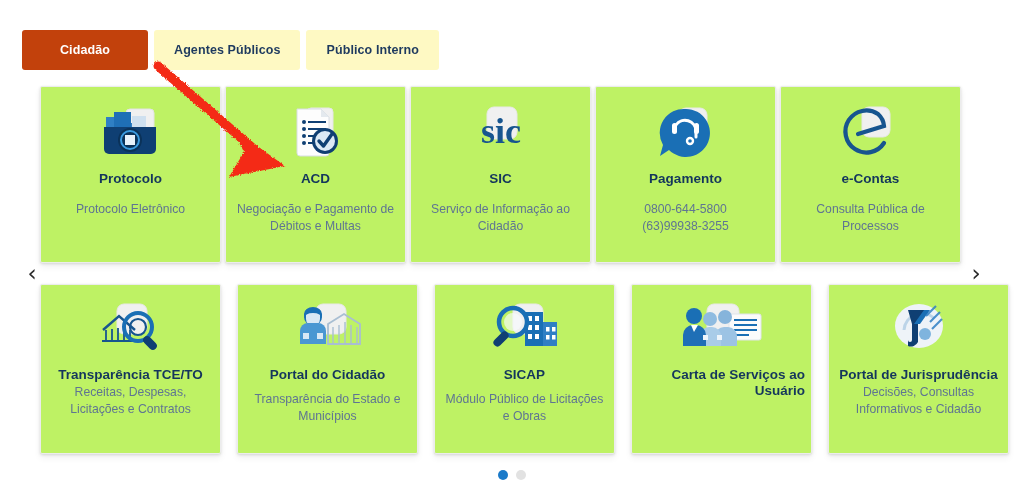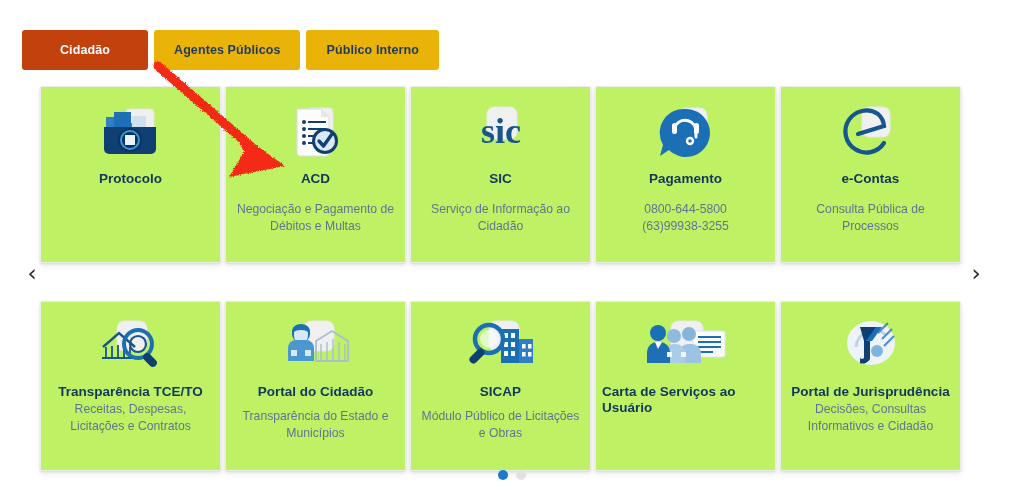--- a/index.html
+++ b/index.html
@@ -33,21 +33,21 @@
   .tab {
     height: 40px;
     display: flex;
     align-items: center;
     justify-content: center;
     padding: 0 20px;
     font-size: 12.5px;
     font-weight: bold;
     letter-spacing: .1px;
     border-radius: 3px;
-    background: #eab308;
+    background: #fef9c3;
     color: #1e3a5f;
     cursor: pointer;
     white-space: nowrap;
     box-sizing: border-box;
   }
   .tab.active {
     background: #c2410c;
     color: #ffffff;
     min-width: 126px;
   }
@@ -103,21 +103,21 @@
     height: 62px;
     display: flex;
     align-items: center;
     justify-content: center;
     margin-bottom: 6px;
   }
   .card-title {
     font-size: 13.5px;
     font-weight: bold;
     color: #14365c;
-    text-align: left;
+    text-align: right;
     line-height: 1.18;
     padding: 0 6px;
   }
   .card-sub {
     font-size: 12.2px;
     color: #5f7592;
     text-align: center;
     line-height: 1.42;
     padding: 0 10px;
     margin-top: 14px;
@@ -191,20 +191,21 @@
             <path d="M12 14 h16 l5 6 h10 v6 H12z" fill="#2f7fc4"></path>
             <path d="M20 9 h17 v16 H20z" fill="#1f6fb6"></path>
             <path d="M38 13 h14 v14 H38z" fill="#cfe0ef"></path>
             <path d="M10 24 h52 v22 a5 5 0 0 1 -5 5 H15 a5 5 0 0 1 -5 -5z" fill="#0f3f73"></path>
             <circle cx="36" cy="37" r="12" fill="#0b3259"></circle>
             <circle cx="36" cy="37" r="9" fill="none" stroke="#3a9ae0" stroke-width="2"></circle>
             <rect x="31" y="32" width="10" height="10" fill="#e8f2fb"></rect>
           </svg>
         </div>
         <div class="card-title">Protocolo</div>
+        <div class="card-sub">Protocolo Eletrônico</div>
       </div>
 
       <div class="card">
         <div class="card-icon">
           <svg width="74" height="62" viewBox="0 0 74 62">
             <rect x="28" y="5" width="26" height="30" rx="4" fill="#f0f0f0" stroke="#e6e6e6"></rect>
             <path d="M18 6 h24 l8 8 v36 a3 3 0 0 1 -3 3 H21 a3 3 0 0 1 -3 -3z" fill="#fdfdfd" stroke="#d8dde3"></path>
             <path d="M42 6 l8 8 h-8z" fill="#e4e9ee"></path>
             <g fill="#0f3f73">
               <circle cx="25" cy="19" r="2"></circle>
@@ -257,21 +258,21 @@
           <svg width="74" height="62" viewBox="0 0 74 62">
             <rect x="28" y="4" width="28" height="30" rx="7" fill="#f0f0f0" stroke="#e8e8e8"></rect>
             <path d="M50 40 a21 21 0 1 1 -6 -29 a18 18 0 0 1 6 12 L24 31" fill="none" stroke="#17558f" stroke-width="4.2" stroke-linecap="round"></path>
           </svg>
         </div>
         <div class="card-title">e-Contas</div>
         <div class="card-sub">Consulta Pública de Processos</div>
       </div>
     </div>
 
-    <div class="row2" style="display:flex;gap:4px;margin-top:32px;">
+    <div class="row2" style="display:flex;gap:16px;margin-top:15px;">
 
       <div class="card tight">
         <div class="card-icon">
           <svg width="80" height="60" viewBox="0 0 80 60">
             <rect x="26" y="4" width="30" height="30" rx="7" fill="#f0f0f0" stroke="#e8e8e8"></rect>
             <path d="M12 30 l16 -14 l16 14" fill="none" stroke="#17558f" stroke-width="2.4"></path>
             <g stroke="#17558f" stroke-width="1.8">
               <line x1="15" y1="30" x2="15" y2="40"></line>
                 <line x1="21" y1="29" x2="21" y2="40"></line>
               <line x1="27" y1="28" x2="27" y2="40"></line>

